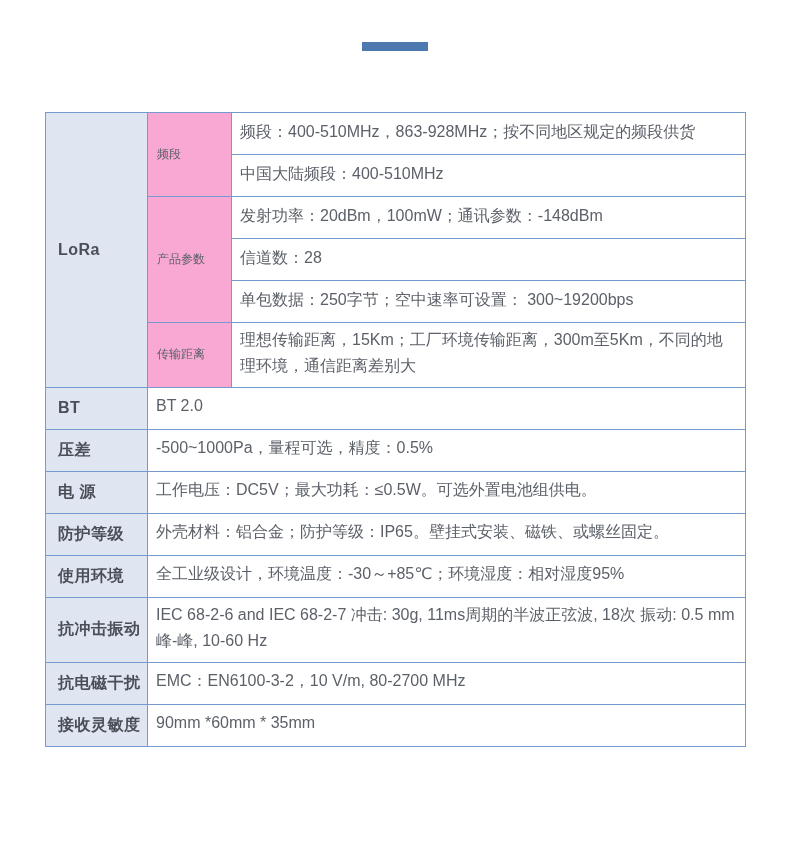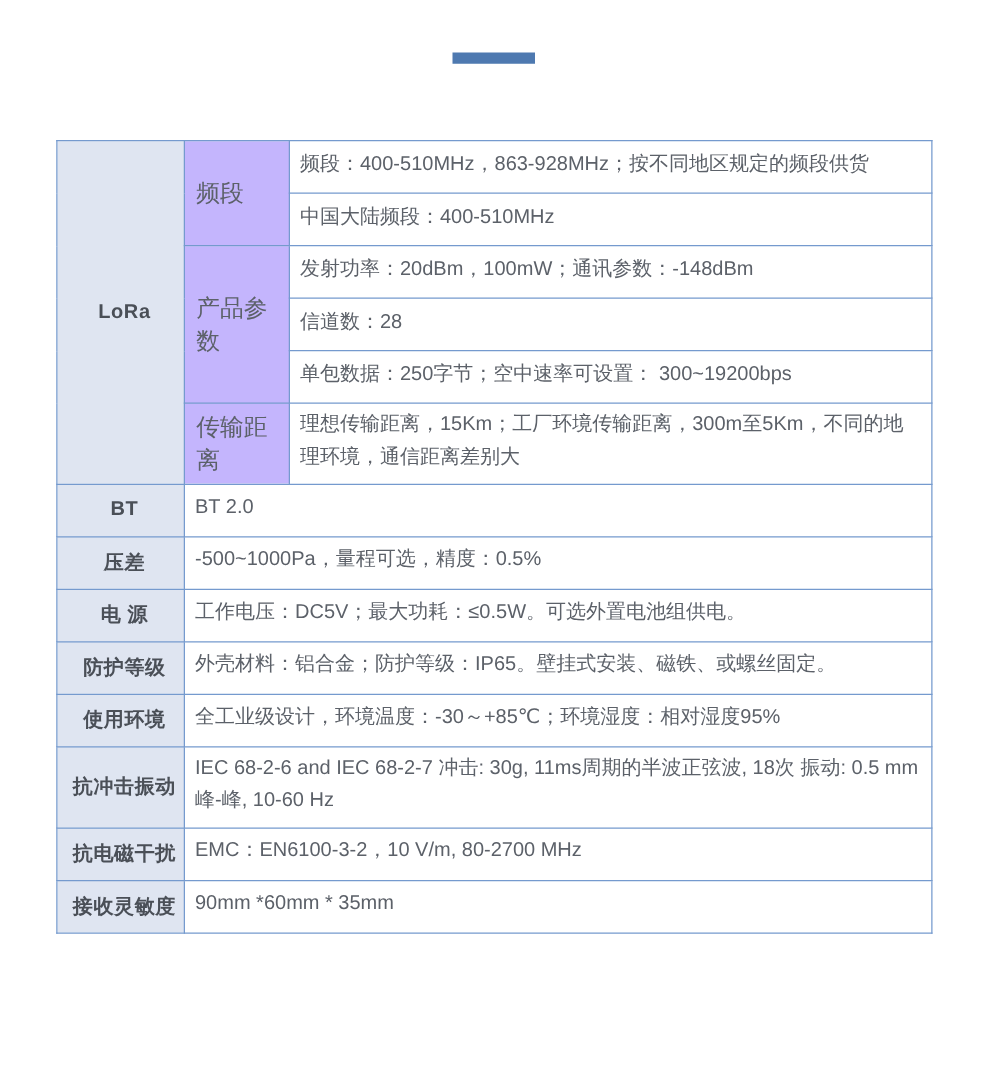--- a/index.html
+++ b/index.html
@@ -49,27 +49,26 @@
     vertical-align: middle;
     box-sizing: border-box;
   }
   td.row-label {
     background: #dfe5f1;
     color: #4a4f57;
     font-weight: bold;
     font-size: 16px;
     padding: 4px 6px 4px 12px;
     letter-spacing: 0.5px;
-    text-align: center;
   }
   td.sub-label {
     color: #5c6169;
-    font-size: 19px;
+    font-size: 12px;
     padding: 4px 4px 4px 9px;
-    background: #c4b5fd;
+    background: #f9a8d4;
   }
   td.value-cell {
     color: #5c6169;
     font-size: 16px;
     padding: 4px 10px 8px 8px;
     line-height: 1.62;
     background: #ffffff;
   }
   tr.single td { height: 42px; }
   tr.double td { height: 62px; }

